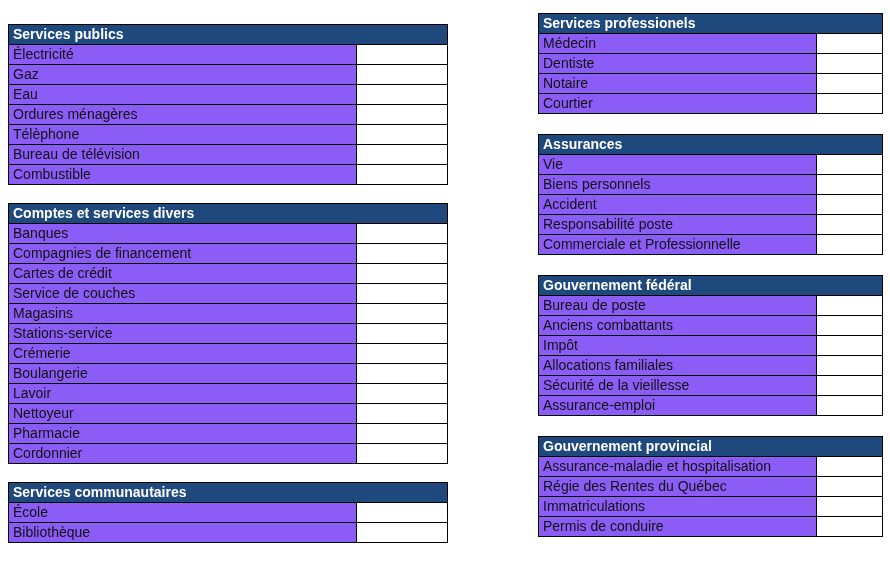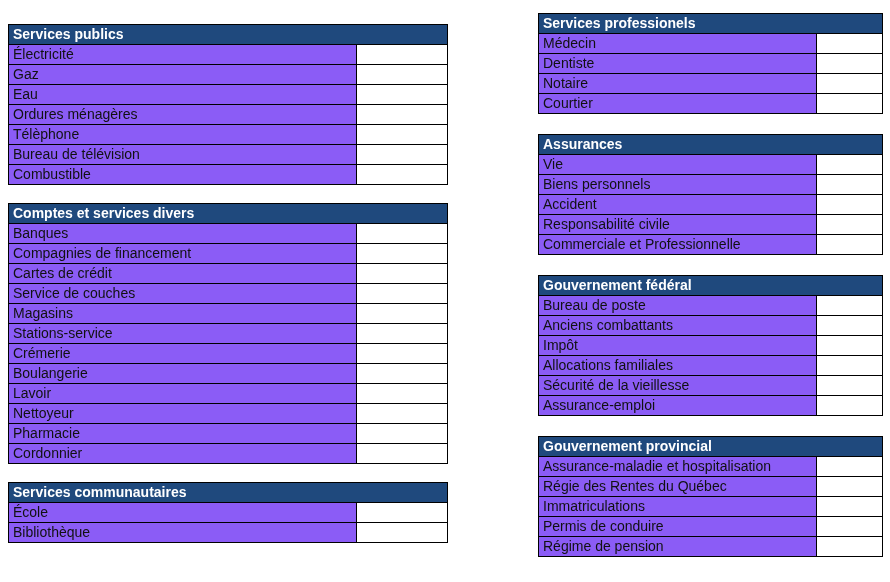--- a/index.html
+++ b/index.html
@@ -213,21 +213,21 @@
           </tr>
           <tr>
             <td class="label">Biens personnels</td>
             <td class="value"></td>
           </tr>
           <tr>
             <td class="label">Accident</td>
             <td class="value"></td>
           </tr>
           <tr>
-            <td class="label">Responsabilité civile</td>
+            <td class="label">Responsabilité poste</td>
             <td class="value"></td>
           </tr>
           <tr>
             <td class="label">Commerciale et Professionnelle</td>
             <td class="value"></td>
           </tr>
         </tbody>
       </table>
       <table class="checklist">
         <colgroup>
@@ -280,22 +280,18 @@
           <tr>
             <td class="label">Régie des Rentes du Québec</td>
             <td class="value"></td>
           </tr>
           <tr>
             <td class="label">Immatriculations</td>
             <td class="value"></td>
           </tr>
           <tr>
             <td class="label">Permis de conduire</td>
-            <td class="value"></td>
-          </tr>
-          <tr>
-            <td class="label">Régime de pension</td>
             <td class="value"></td>
           </tr>
         </tbody>
       </table>
     </div>
 </div>
 
 </body></html>

